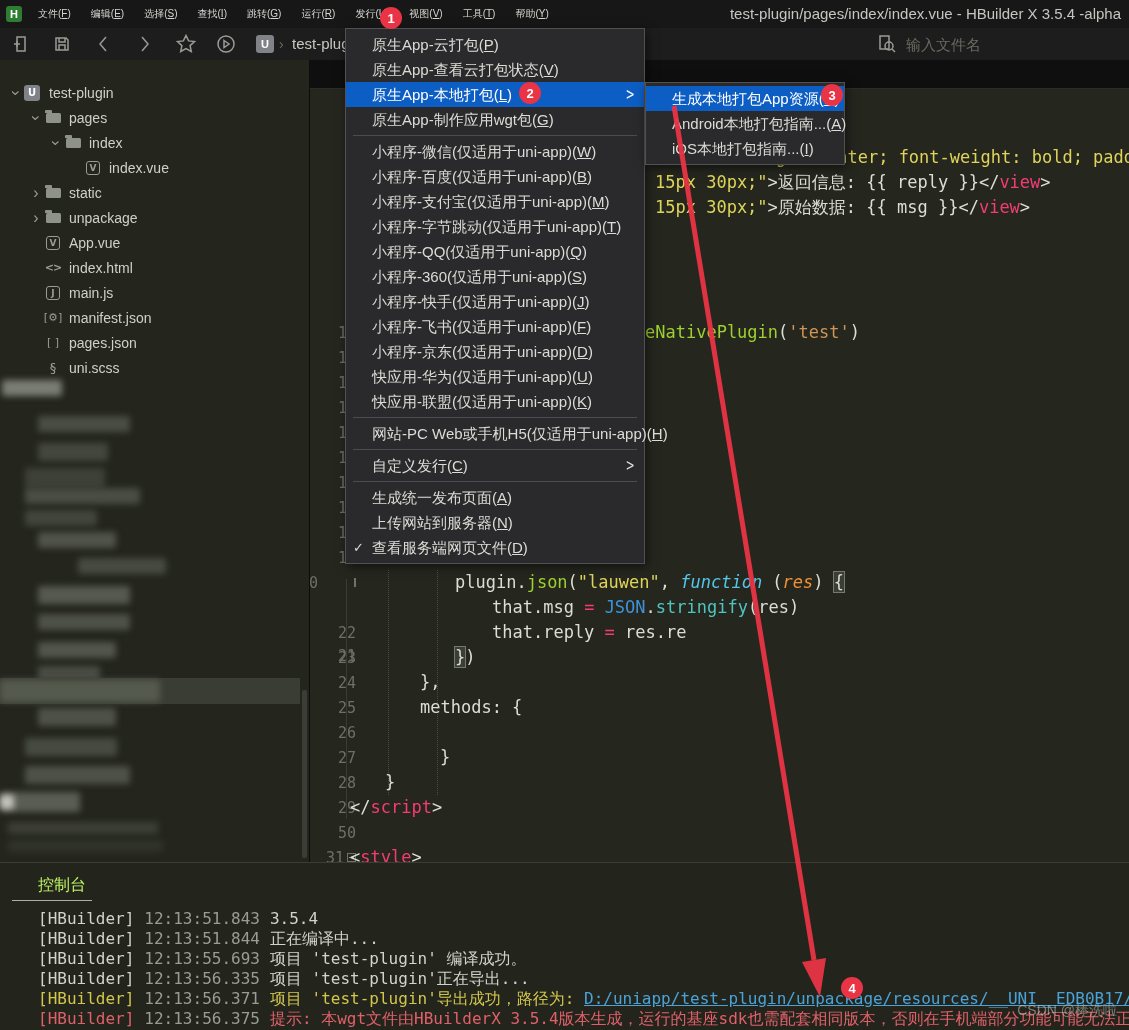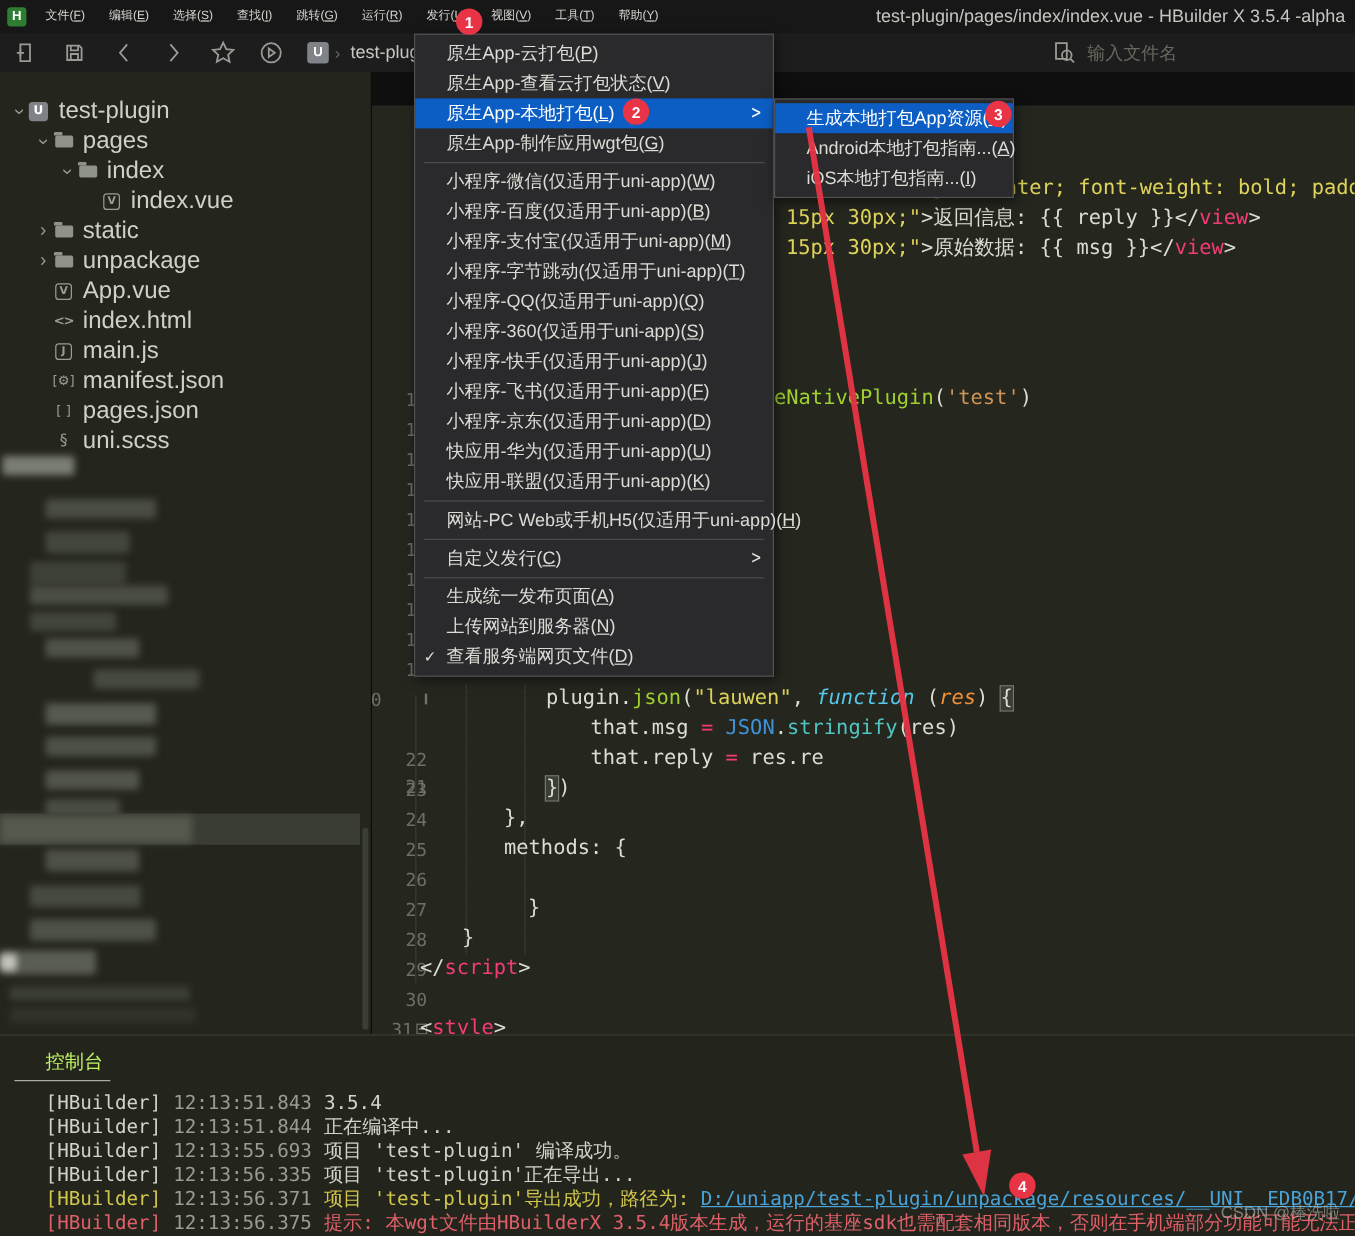--- a/index.html
+++ b/index.html
@@ -35,21 +35,21 @@
     color:#9a9d94;margin-right:7px;font-family:"DejaVu Sans",sans-serif}
   .ic-uniapp{background:#7f8287;color:#fff;border-radius:3px;font-weight:bold;font-size:10px;width:16px;flex:0 0 16px;margin-right:9px}
   .ic-vue,.ic-js{border:1px solid #9a9d94;border-radius:3px;width:14px;height:14px;flex:0 0 14px;
     font-size:9px;font-weight:bold;margin:0 9px 0 2px}
   .ic-html{font-weight:bold;font-size:11px;letter-spacing:-1px}
   .ic-manifest,.ic-json{font-size:11px}
   .ic-scss{font-size:13px}
   .ic-folder,.ic-folder_open{position:relative}
   .ic-folder::after,.ic-folder_open::after{content:"";width:15px;height:10px;background:#8f9288;border-radius:1.5px;display:block}
   .ic-folder::before,.ic-folder_open::before{content:"";position:absolute;top:0;left:1px;width:7px;height:3px;background:#8f9288;border-radius:1px 1px 0 0}
-  .tlabel{font-size:20px;color:#cfd0c8}
+  .tlabel{font-size:14px;color:#cfd0c8}
   .blur{position:absolute;filter:blur(3px);border-radius:2px}
   .side-scroll{position:absolute;left:302px;top:690px;width:5px;height:168px;background:#3b3e36;border-radius:2px;z-index:6}
   
   .tabstrip{position:absolute;left:310px;top:60px;width:819px;height:29px;background:#0f0f10;border-bottom:1px solid #2b2d26;z-index:4}
   .editor{position:absolute;left:310px;top:89px;width:819px;height:773px;background:#25271f;overflow:hidden;z-index:3}
   .gut-row{position:absolute;left:0;width:46px;height:25px;display:flex;align-items:center;justify-content:flex-end;gap:3px}
   .gnum{color:#6d7066;font-family:"DejaVu Sans Mono",monospace;font-size:15px}
   .fold{width:9px;height:9px;border:1px solid #70736a;position:relative;background:#25271f}
   .fold::after{content:"";position:absolute;left:1px;right:1px;top:3px;height:1px;background:#9a9d94}
   .scopeline{position:absolute;left:36px;top:490px;width:1px;height:240px;background:#3a3c34}
@@ -241,21 +241,21 @@
       <div class="gut-row" style="top: 656px;">
         <div class="gnum">27</div>
       </div>
       <div class="gut-row" style="top: 681px;">
         <div class="gnum">28</div>
       </div>
       <div class="gut-row" style="top: 706px;">
         <div class="gnum">29</div>
       </div>
       <div class="gut-row" style="top: 731px;">
-        <div class="gnum">30</div>
+        <div class="gnum">50</div>
       </div>
       <div class="gut-row" style="top: 756px;">
         <div class="gnum">31</div>
         <div class="fold"></div>
       </div>
     </div>
   <div>
       <div class="code-line" style="top: 56px; left: 343px;"><span class="seg cy">own;text-align: center; font-weight: bold; paddi</span></div>
       <div class="code-line" style="top: 81px; left: 345px;"><span class="seg cy">15px 30px;"</span><span class="seg cw">&gt;返回信息: {{ reply }}</span><span class="seg cw">&lt;/</span><span class="seg cp">view</span><span class="seg cw">&gt;</span></div>
       <div class="code-line" style="top: 106px; left: 345px;"><span class="seg cy">15px 30px;"</span><span class="seg cw">&gt;原始数据: {{ msg }}</span><span class="seg cw">&lt;/</span><span class="seg cp">view</span><span class="seg cw">&gt;</span></div>

